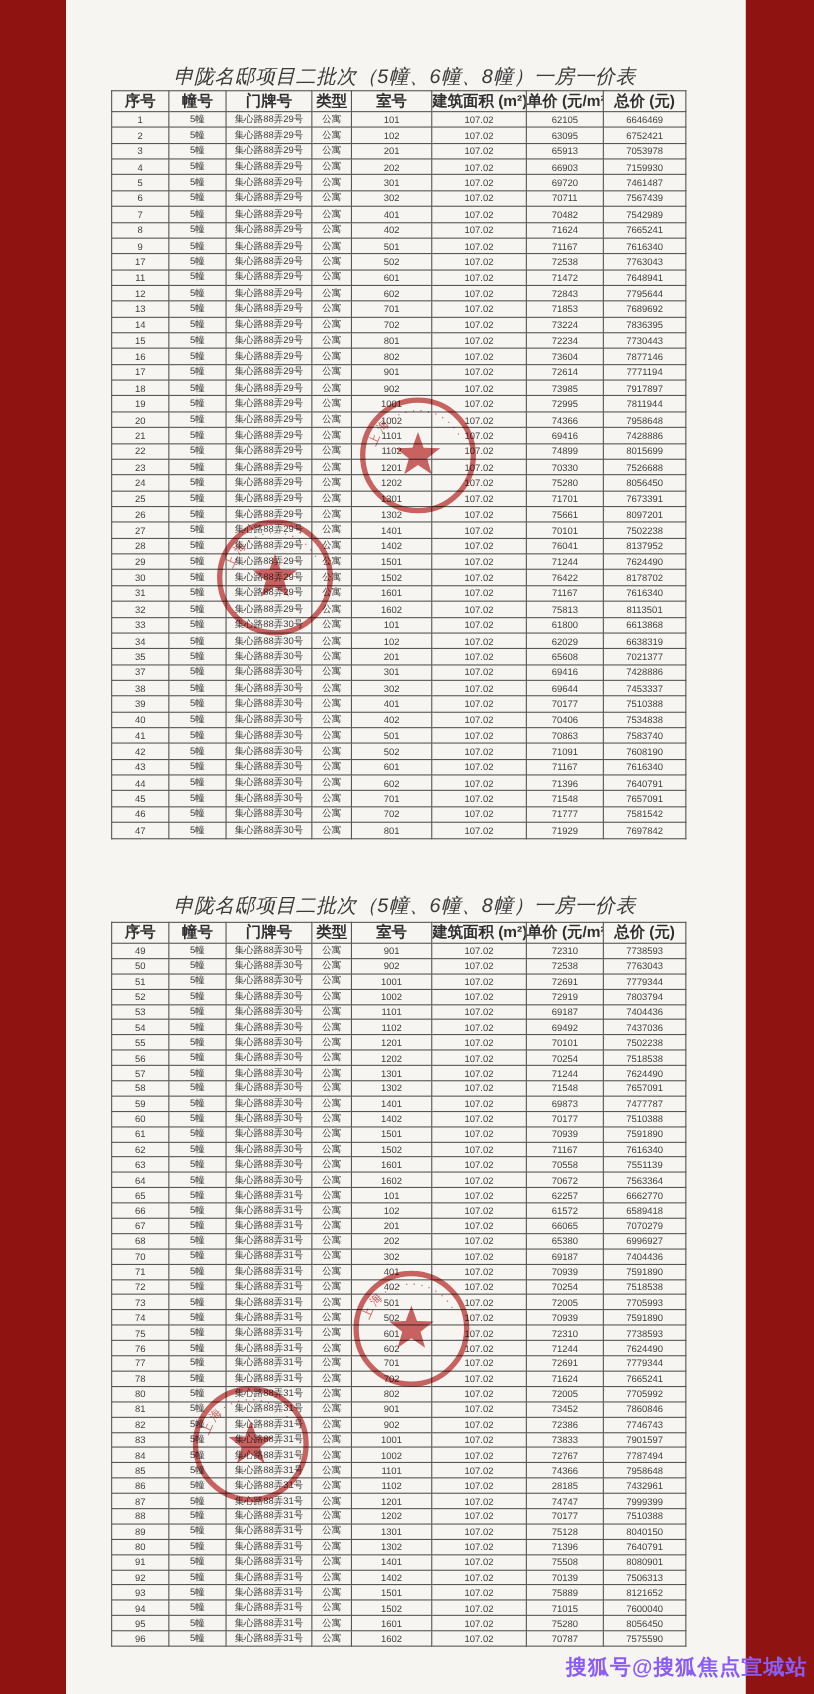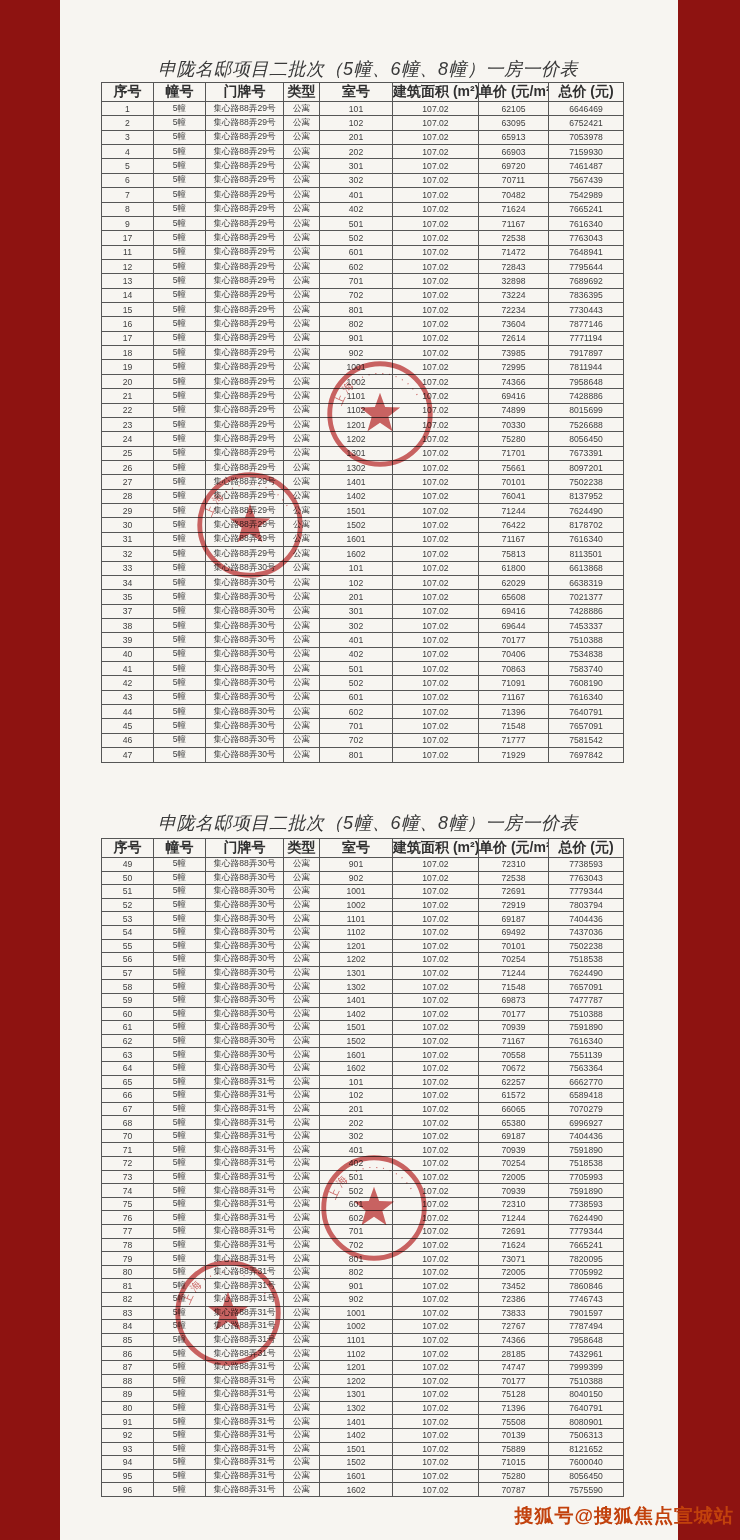--- a/index.html
+++ b/index.html
@@ -43,21 +43,21 @@
     opacity:.78;mix-blend-mode:multiply;pointer-events:none;
     filter:blur(.3px);
   }
   #stamp-1{left:322px;top:356px;}
   #stamp-2{left:192px;top:467px;}
   #stamp-3{left:316px;top:1150px;}
   #stamp-4{left:170px;top:1255px;}
 
   .watermark{
     position:absolute;top:1503px;right:6px;z-index:5;
-    font-size:19px;font-weight:bold;color:#c2410c;
+    font-size:19px;font-weight:bold;color:#8b5cf6;
     letter-spacing:1px;white-space:nowrap;
   }
 </style>
 </head>
 <body>
 
 <div class="side-bar left"></div>
 <div class="side-bar right"></div>
 
 <div class="doc-title" id="title-1">申陇名邸项目二批次（5幢、6幢、8幢）一房一价表</div>
@@ -206,21 +206,21 @@
         <td>72843</td>
         <td>7795644</td>
       </tr>
       <tr>
         <td>13</td>
         <td>5幢</td>
         <td>集心路88弄29号</td>
         <td>公寓</td>
         <td>701</td>
         <td>107.02</td>
-        <td>32898</td>
+        <td>71853</td>
         <td>7689692</td>
       </tr>
       <tr>
         <td>14</td>
         <td>5幢</td>
         <td>集心路88弄29号</td>
         <td>公寓</td>
         <td>702</td>
         <td>107.02</td>
         <td>73224</td>
@@ -857,30 +857,20 @@
       </tr>
       <tr>
         <td>78</td>
         <td>5幢</td>
         <td>集心路88弄31号</td>
         <td>公寓</td>
         <td>702</td>
         <td>107.02</td>
         <td>71624</td>
         <td>7665241</td>
-      </tr>
-      <tr>
-        <td>79</td>
-        <td>5幢</td>
-        <td>集心路88弄31号</td>
-        <td>公寓</td>
-        <td>801</td>
-        <td>107.02</td>
-        <td>73071</td>
-        <td>7820095</td>
       </tr>
       <tr>
         <td>80</td>
         <td>5幢</td>
         <td>集心路88弄31号</td>
         <td>公寓</td>
         <td>802</td>
         <td>107.02</td>
         <td>72005</td>
         <td>7705992</td>

